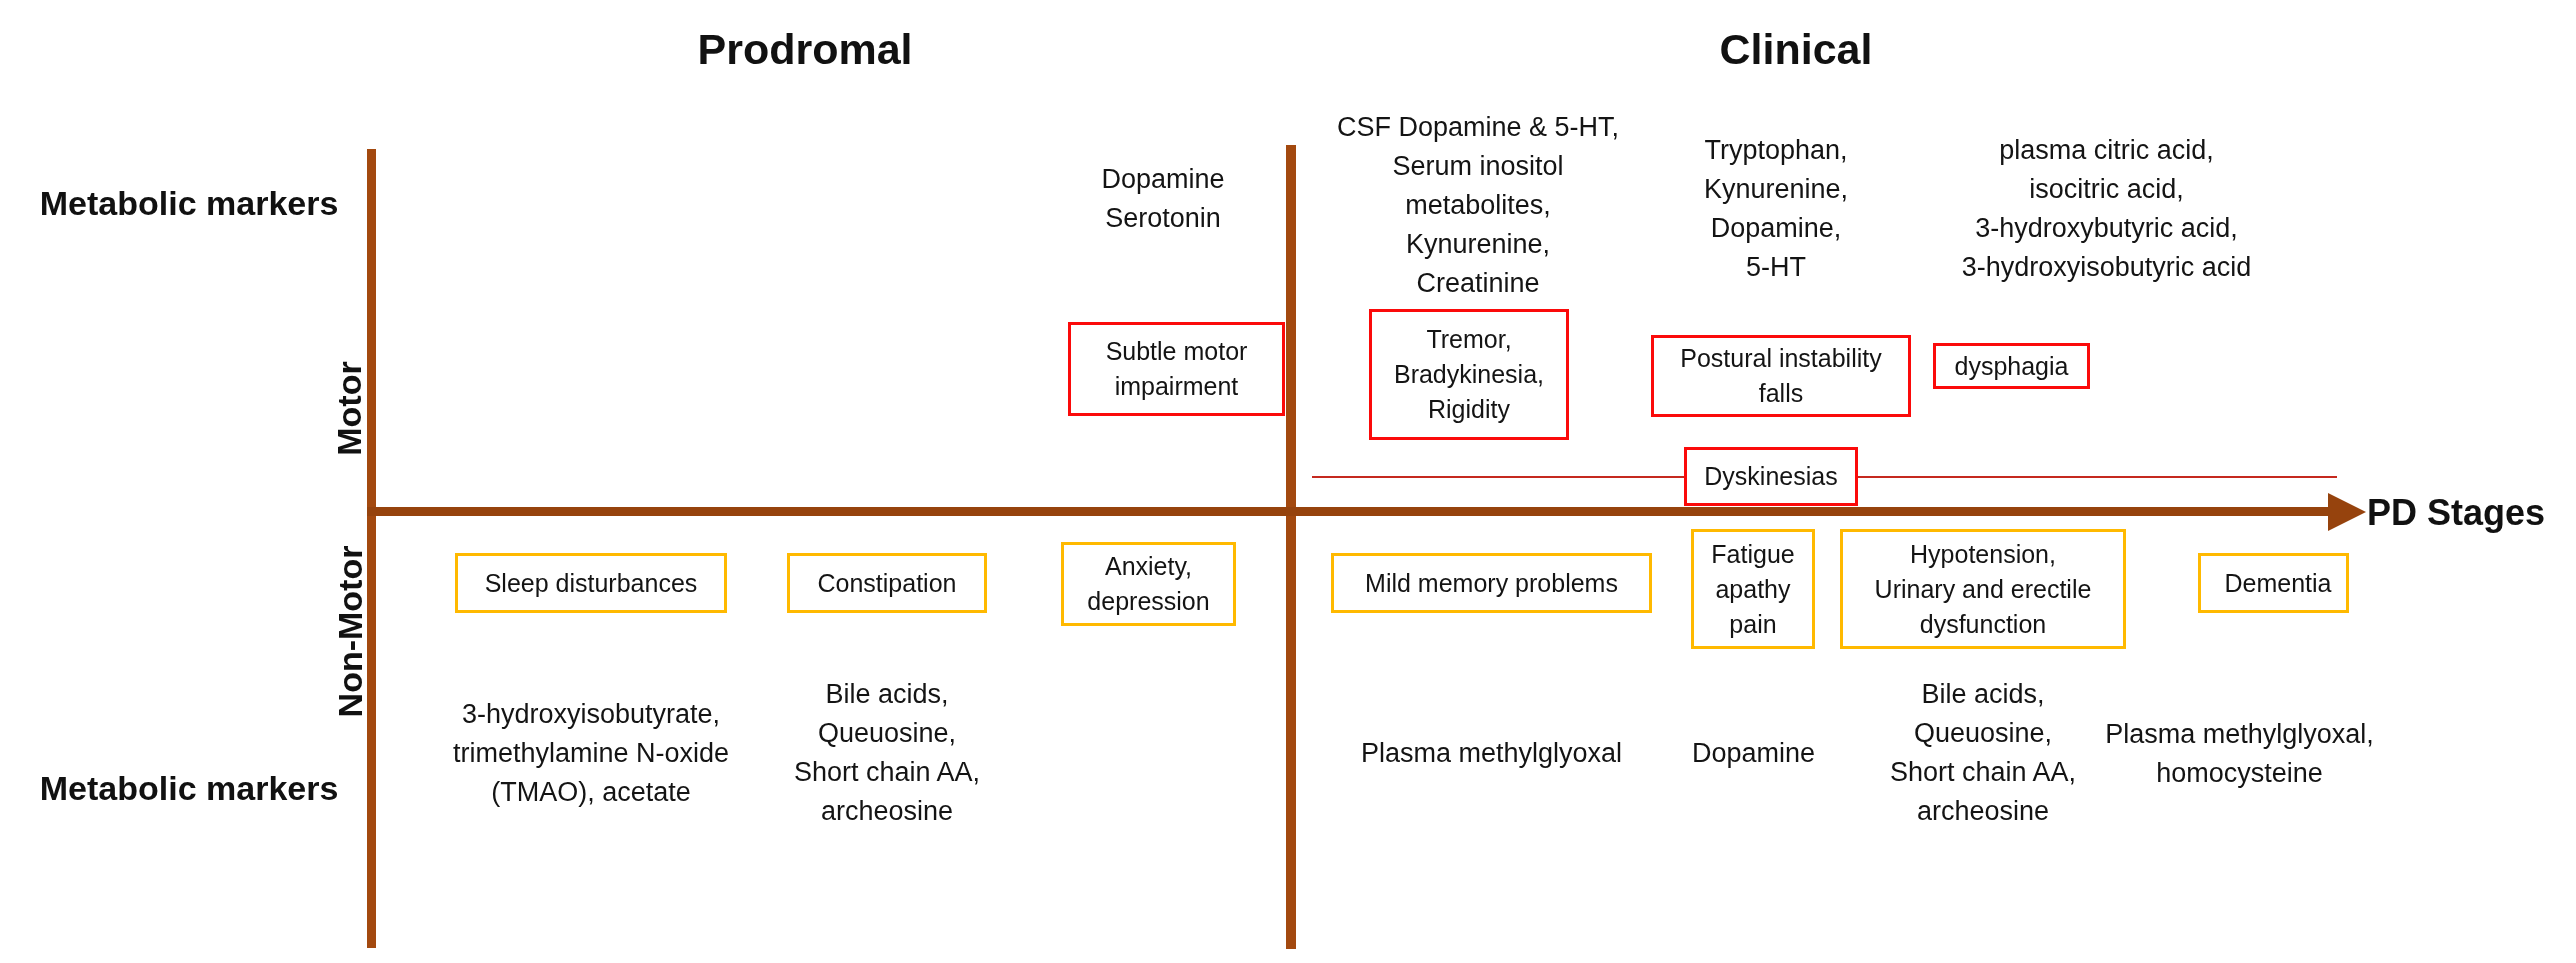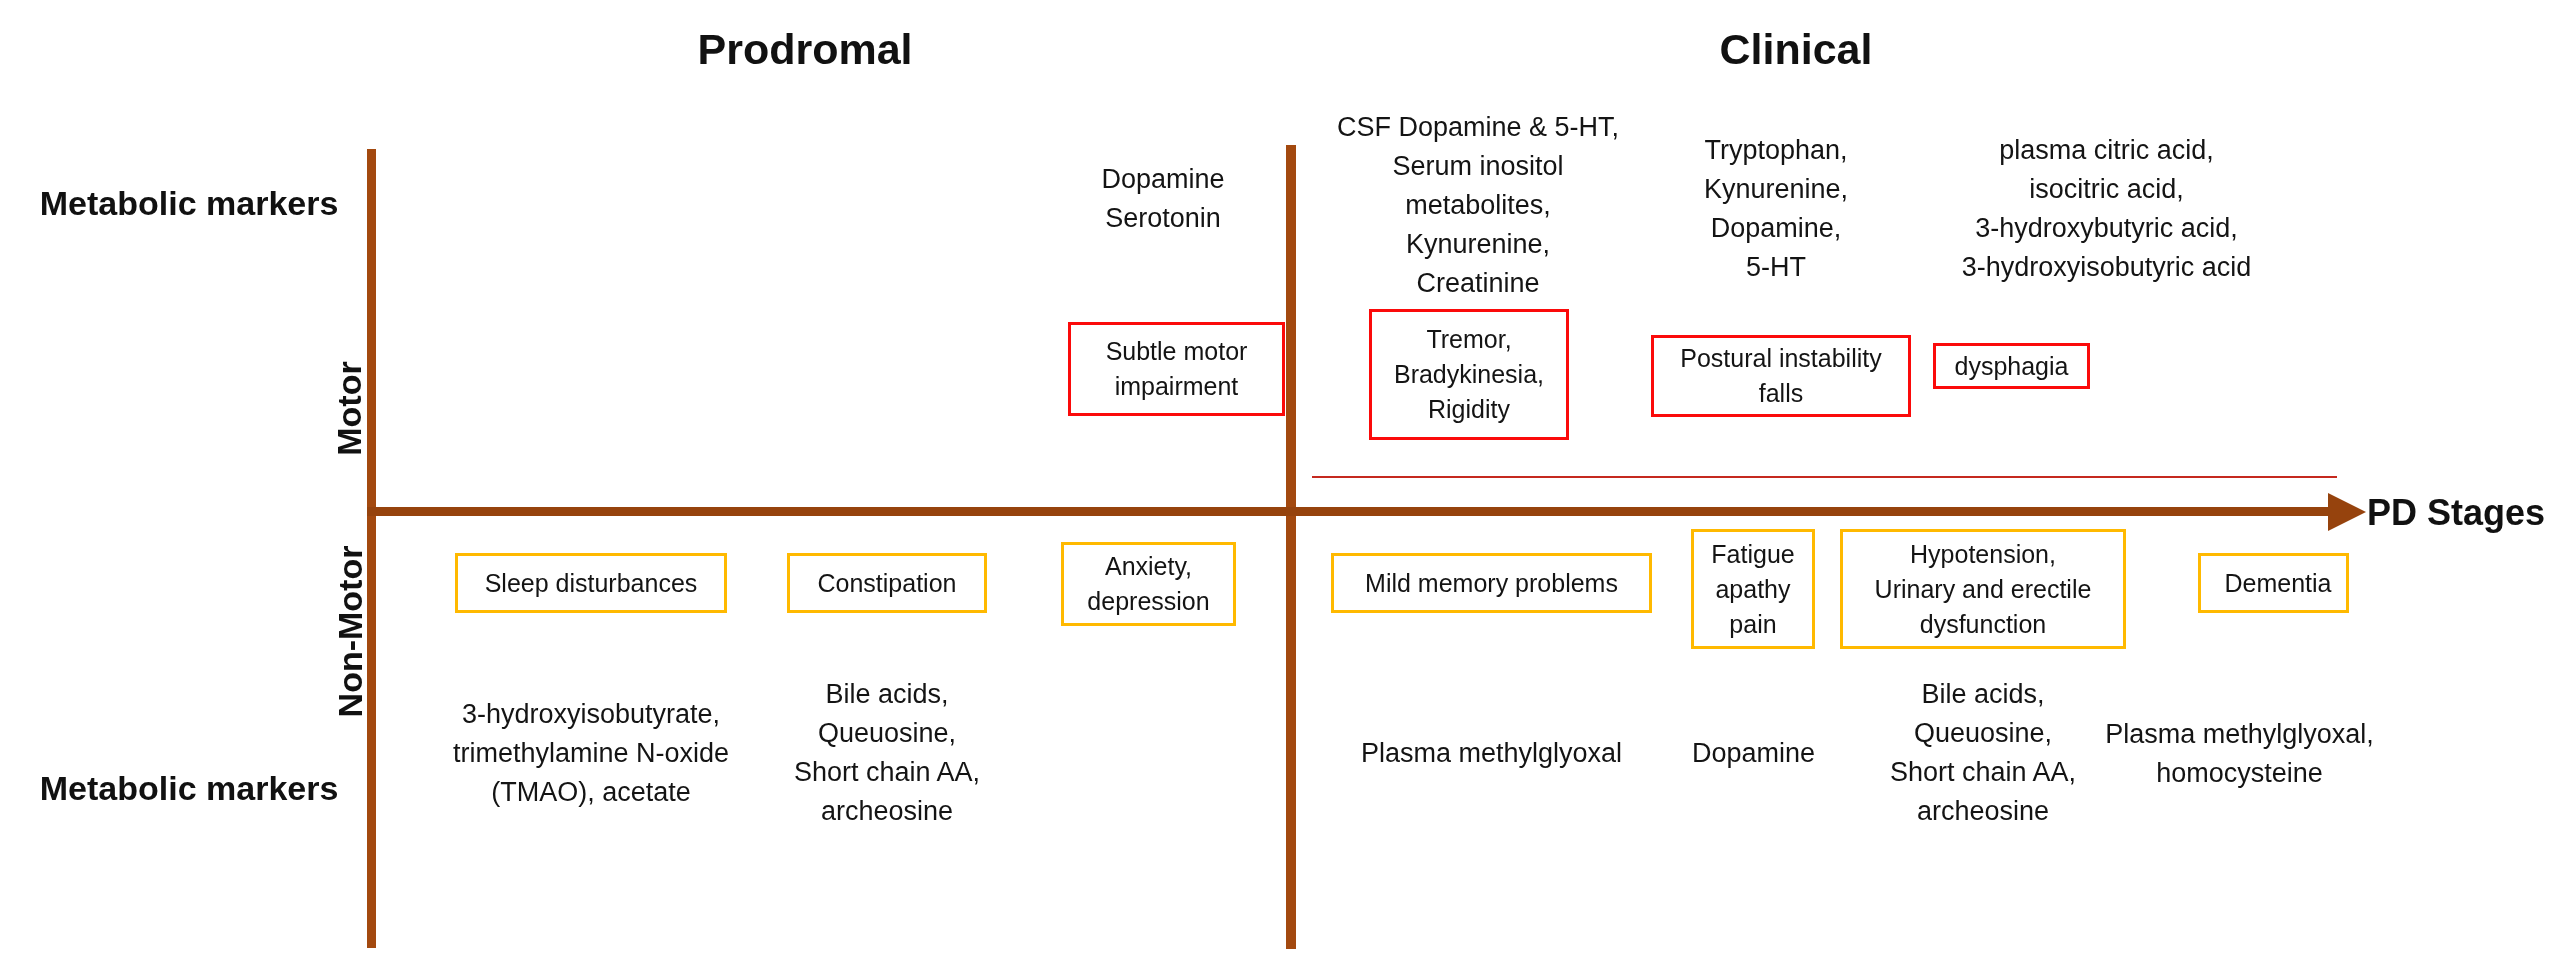--- a/index.html
+++ b/index.html
@@ -83,20 +83,21 @@
 3-hydroxyisobutyric acid</div>
 
   <div class="box red" style="left:1068px;top:322px;width:217px;height:94px;">Subtle motor
 impairment</div>
   <div class="box red" style="left:1369px;top:309px;width:200px;height:131px;">Tremor,
 Bradykinesia,
 Rigidity</div>
   <div class="box red" style="left:1651px;top:335px;width:260px;height:82px;">Postural instability
 falls</div>
   <div class="box red" style="left:1933px;top:343px;width:157px;height:46px;">dysphagia</div>
+  <div class="box red" style="left:1684px;top:447px;width:174px;height:59px;">Dyskinesias</div>
 
   <div class="box yellow" style="left:455px;top:553px;width:272px;height:60px;">Sleep disturbances</div>
   <div class="box yellow" style="left:787px;top:553px;width:200px;height:60px;">Constipation</div>
   <div class="box yellow" style="left:1061px;top:542px;width:175px;height:84px;">Anxiety,
 depression</div>
   <div class="box yellow" style="left:1331px;top:553px;width:321px;height:60px;">Mild memory problems</div>
   <div class="box yellow" style="left:1691px;top:529px;width:124px;height:120px;">Fatigue
 apathy
 pain</div>
   <div class="box yellow" style="left:1840px;top:529px;width:286px;height:120px;">Hypotension,

